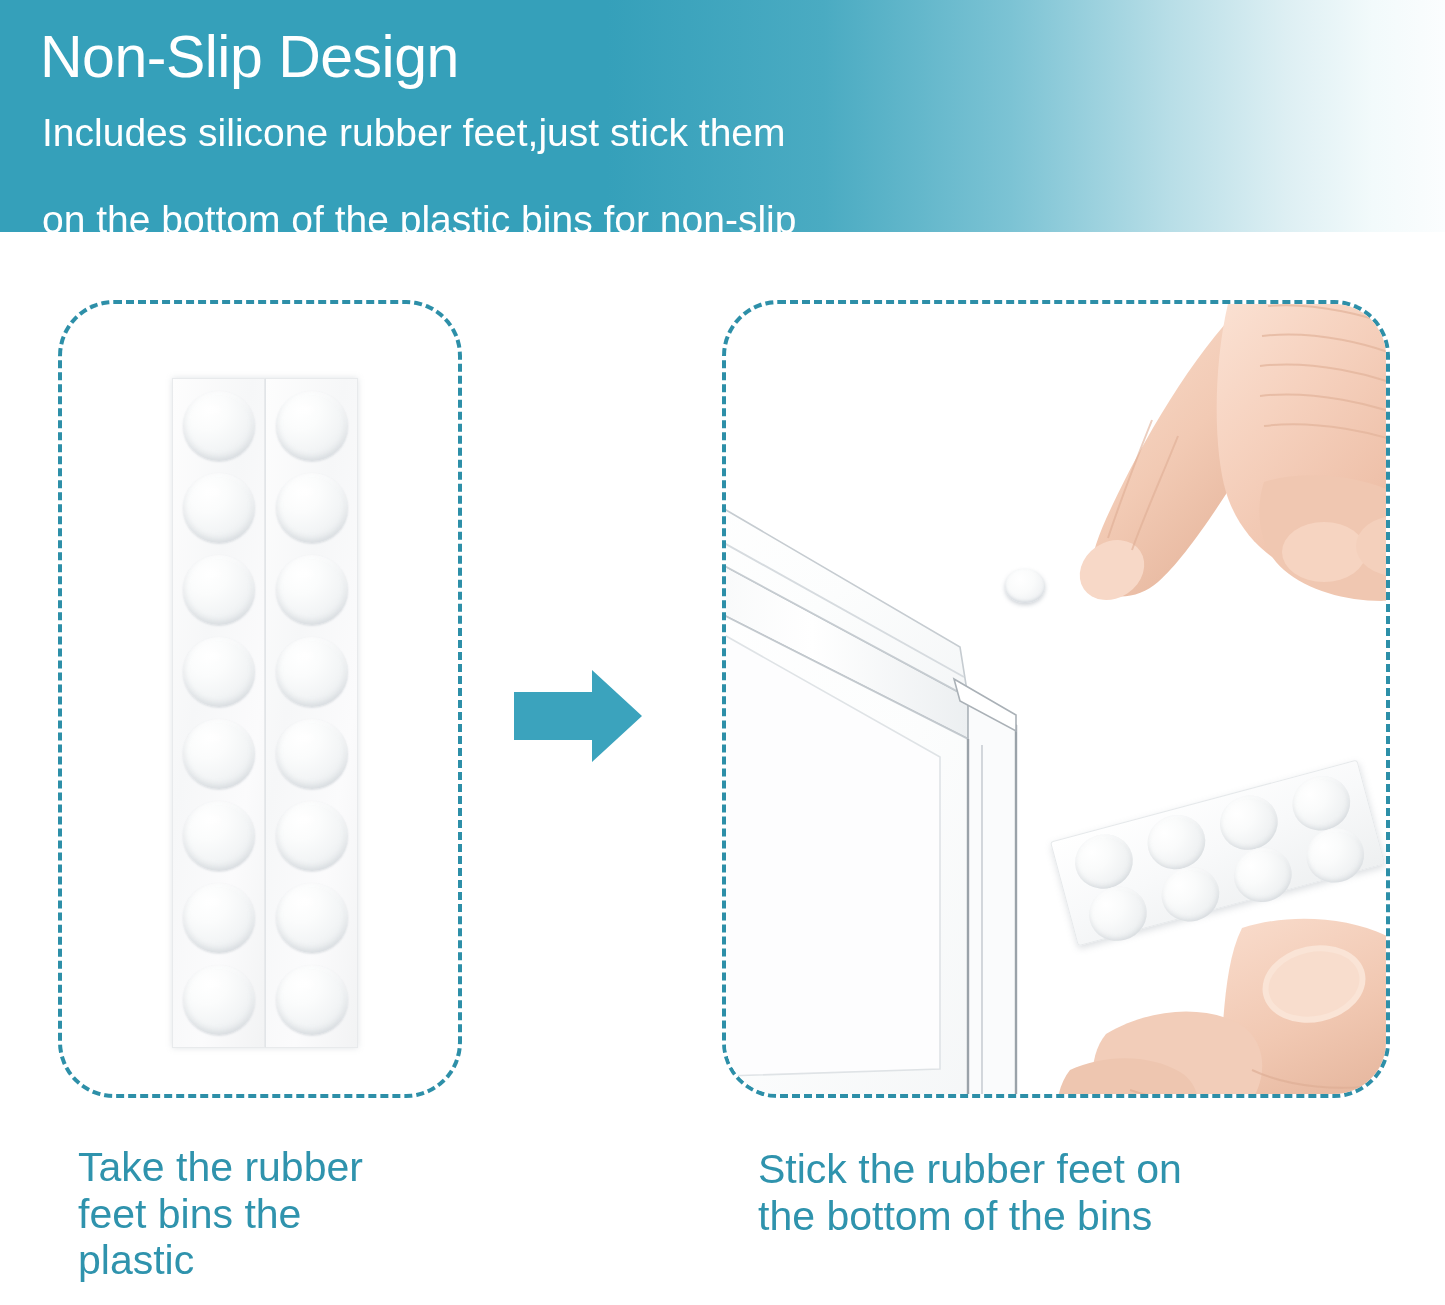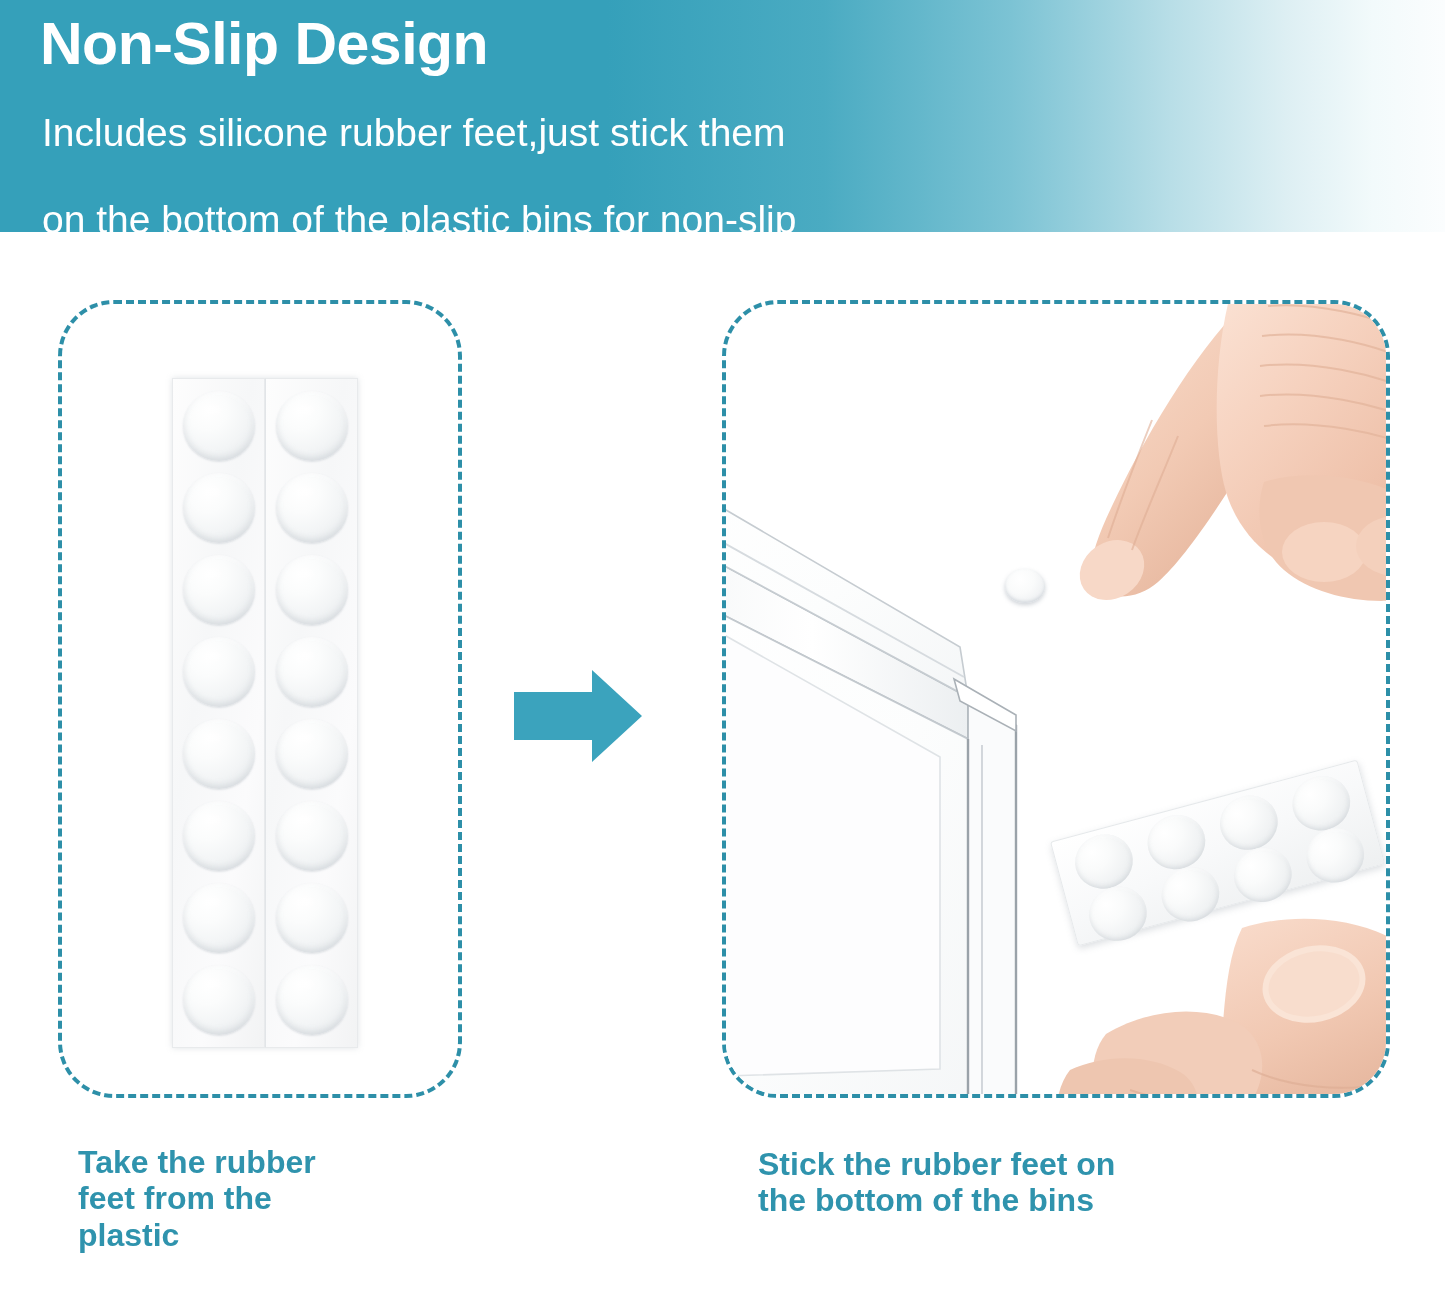--- a/index.html
+++ b/index.html
@@ -26,23 +26,23 @@
         #7cc3d4 70%,
         #b8dee7 81%,
         #ddeff3 89%,
         #f2fafb 95%,
         #fbfdfe 100%);
   }
 
   .header-title {
     position: absolute;
     left: 40px;
-    top: 15px;
+    top: 28px;
     font-size: 59px;
-    font-weight: bold;
+    font-weight: normal;
     color: #ffffff;
     letter-spacing: -0.5px;
     line-height: 1.0;
     white-space: nowrap;
   }
 
   .header-sub-line {
     position: absolute;
     left: 42px;
     font-size: 39px;
@@ -198,22 +198,22 @@
     background: radial-gradient(circle at 34% 28%, #ffffff 0%, #fafbfb 32%, #f1f3f4 62%, #e7eaec 88%, #e0e4e7 100%);
     box-shadow:
       inset 0 -2px 5px rgba(180,188,195,0.42),
       inset 0 2px 3px rgba(255,255,255,0.9);
   }
 
   
   .caption {
     position: absolute;
     color: #2f93ad;
-    font-size: 32px;
-    font-weight: bold;
+    font-size: 41px;
+    font-weight: normal;
     line-height: 1.14;
   }
   .caption-left  { left: 78px;  top: 1144px; width: 420px; }
   .caption-right { left: 758px; top: 1146px; width: 640px; }
   .caption span { display: block; white-space: nowrap; }
 </style>
 </head>
 <body>
 
 <div class="header-banner">
@@ -375,20 +375,20 @@
         <div class="dome-sm"></div>
         <div class="dome-sm"></div>
       </div>
 
     </div>
   </div>
 </div>
 
 <div class="caption caption-left">
   <span>Take the rubber</span>
-  <span>feet from the</span>
+  <span>feet bins the</span>
   <span>plastic</span>
 </div>
 
 <div class="caption caption-right">
   <span>Stick the rubber feet on</span>
   <span>the bottom of the bins</span>
 </div>
 
 </body></html>

